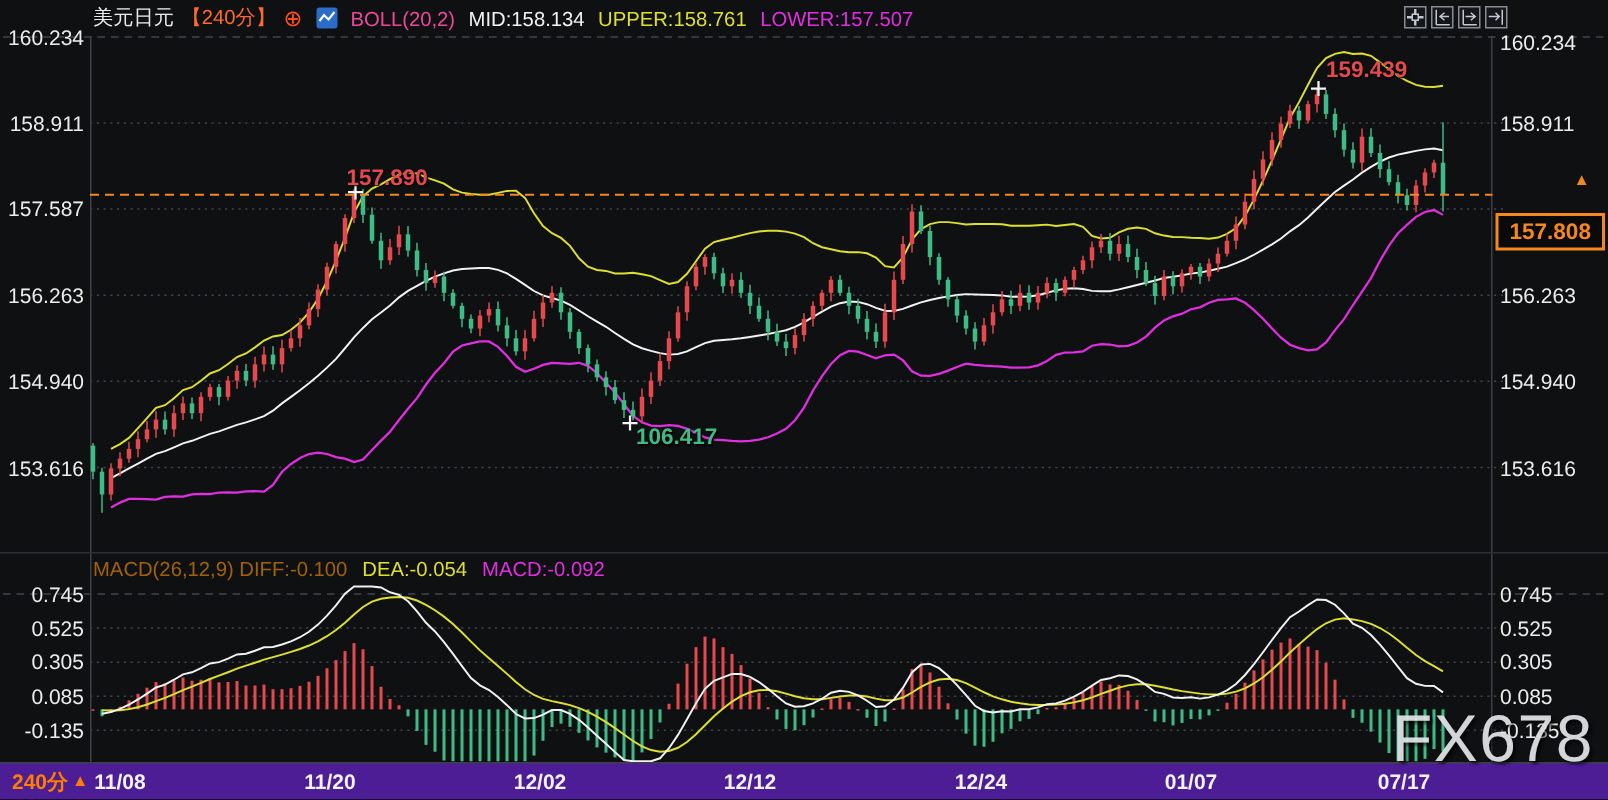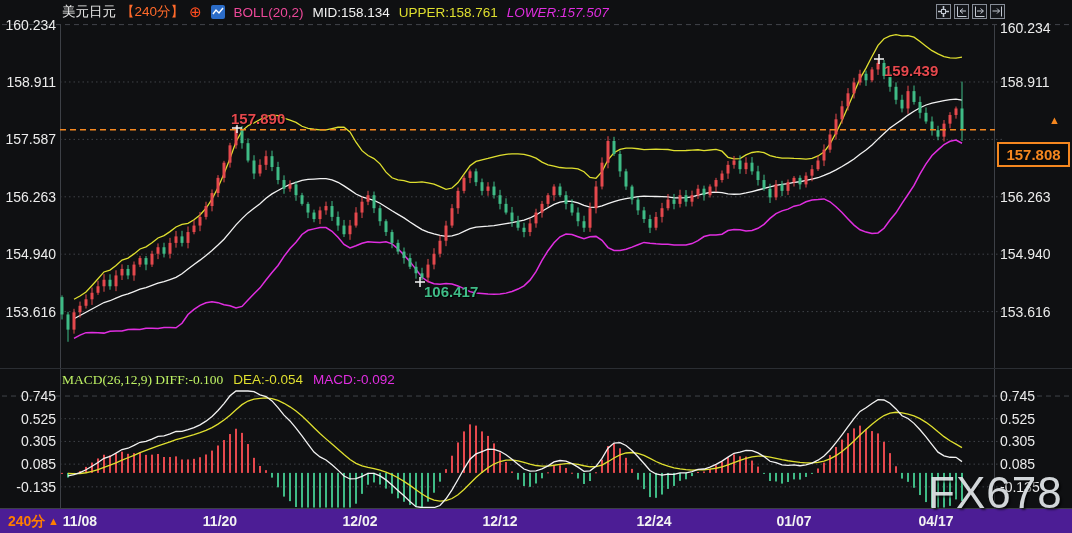--- a/index.html
+++ b/index.html
@@ -7,30 +7,30 @@
          font-family:"Liberation Sans",sans-serif;color:#e9e9e9;}
   svg#plot{position:absolute;left:0;top:0;}
   .hdr{position:absolute;left:62px;top:3px;height:18px;display:flex;align-items:center;gap:9px;
        font-size:13.5px;white-space:nowrap;z-index:6;justify-content:space-between;}
   .hdr .sym{color:#e9e9e9;}
   .hdr .per{color:#ff6a2b;}
   .hdr .plus{color:#ff4d1f;font-size:15px;margin-left:-4px;}
   .hdr .boll{color:#ec4899;}
   .hdr .mid{color:#f2f2f2;}
   .hdr .upper{color:#dfdf2f;}
-  .hdr .lower{color:#e02ee0;font-style:italic;}
+  .hdr .lower{color:#e02ee0;}
   .ind-ic{display:inline-block;width:14px;height:14px;background:#2b6cc8;border-radius:2px;position:relative;top:0;}
   .toolbar{position:absolute;left:936px;top:4px;display:flex;gap:3px;z-index:6;}
   .tbtn{width:15px;height:15px;border:1px solid #868c96;background:#14161a;display:flex;
         align-items:center;justify-content:center;box-sizing:border-box;}
   .axis-label{position:absolute;height:18px;line-height:18px;font-size:14px;color:#ececec;z-index:3;}
   .axis-label.lft{left:0;width:56px;text-align:right;}
   .axis-label.rgt{left:1000px;width:70px;text-align:left;}
   .macd-hdr{position:absolute;left:62px;top:372px;font-size:13.5px;display:flex;gap:10px;z-index:6;white-space:nowrap;}
-  .macd-hdr .m1{color:#bef264;font-family:Liberation Serif, serif;}
+  .macd-hdr .m1{color:#a16207;}
   .macd-hdr .m2{color:#dfdf2f;}
   .macd-hdr .m3{color:#e02ee0;}
   .ann{position:absolute;font-size:15px;font-weight:700;z-index:5;text-shadow:1px 1px 1px #000;}
   .pricebox{position:absolute;left:997px;top:128px;width:69px;height:21px;border:2px solid #f5871f;
             background:#0a0a0a;color:#f5871f;font-size:15px;font-weight:700;text-align:center;
             line-height:21px;z-index:7;margin-top:14px;}
   .pricetri{position:absolute;left:1049px;top:114px;color:#f5871f;font-size:11px;z-index:7;}
   .btm{position:absolute;left:0;top:508px;width:1072px;height:34px;background:#4c1d95;
        border-top:1px solid #3c4046;box-sizing:border-box;z-index:6;}
   .btm .per{position:absolute;left:8px;top:0;line-height:24px;color:#ff7e00;font-weight:700;font-size:14px;}
@@ -581,21 +581,21 @@
 
   <div class="btm">
     <span class="per">240分</span>
     <span class="tri">▲</span>
   <div class="date-label gen" style="left: 50px;">11/08</div>
       <div class="date-label gen" style="left: 190px;">11/20</div>
       <div class="date-label gen" style="left: 330px;">12/02</div>
       <div class="date-label gen" style="left: 470px;">12/12</div>
       <div class="date-label gen" style="left: 624px;">12/24</div>
       <div class="date-label gen" style="left: 764px;">01/07</div>
-      <div class="date-label gen" style="left: 906px;">04/17</div>
+      <div class="date-label gen" style="left: 906px;">07/17</div>
     </div>
 
   <div class="wm">FX678</div>
 
 <div class="axis-label lft" style="top: 15.6px;">160.234</div>
     <div class="axis-label rgt" style="top: 18.6px;">160.234</div>
     <div class="axis-label lft" style="top: 72.9732px;">158.911</div>
     <div class="axis-label rgt" style="top: 72.9732px;">158.911</div>
     <div class="axis-label lft" style="top: 130.39px;">157.587</div>
     <div class="axis-label lft" style="top: 187.806px;">156.263</div>
@@ -609,14 +609,14 @@
     <div class="axis-label lft" style="top: 409.73px;">0.525</div>
     <div class="axis-label rgt" style="top: 409.73px;">0.525</div>
     <div class="axis-label lft" style="top: 432.43px;">0.305</div>
     <div class="axis-label rgt" style="top: 432.43px;">0.305</div>
     <div class="axis-label lft" style="top: 455.13px;">0.085</div>
     <div class="axis-label rgt" style="top: 455.13px;">0.085</div>
     <div class="axis-label lft" style="top: 477.829px;">-0.135</div>
     <div class="axis-label rgt" style="top: 477.829px;">-0.135</div>
     <div class="ann" style="left: 231px; top: 110px; color: rgb(229, 72, 77);">157.890</div>
     <div class="ann" style="left: 424px; top: 283px; color: rgb(63, 187, 134);">106.417</div>
-    <div class="ann" style="left: 884px; top: 38px; color: rgb(229, 72, 77); margin-top: 24px;">159.439</div>
+    <div class="ann" style="left: 884px; top: 38px; color: rgb(229, 72, 77);">159.439</div>
   </div>
 
 </body></html>

